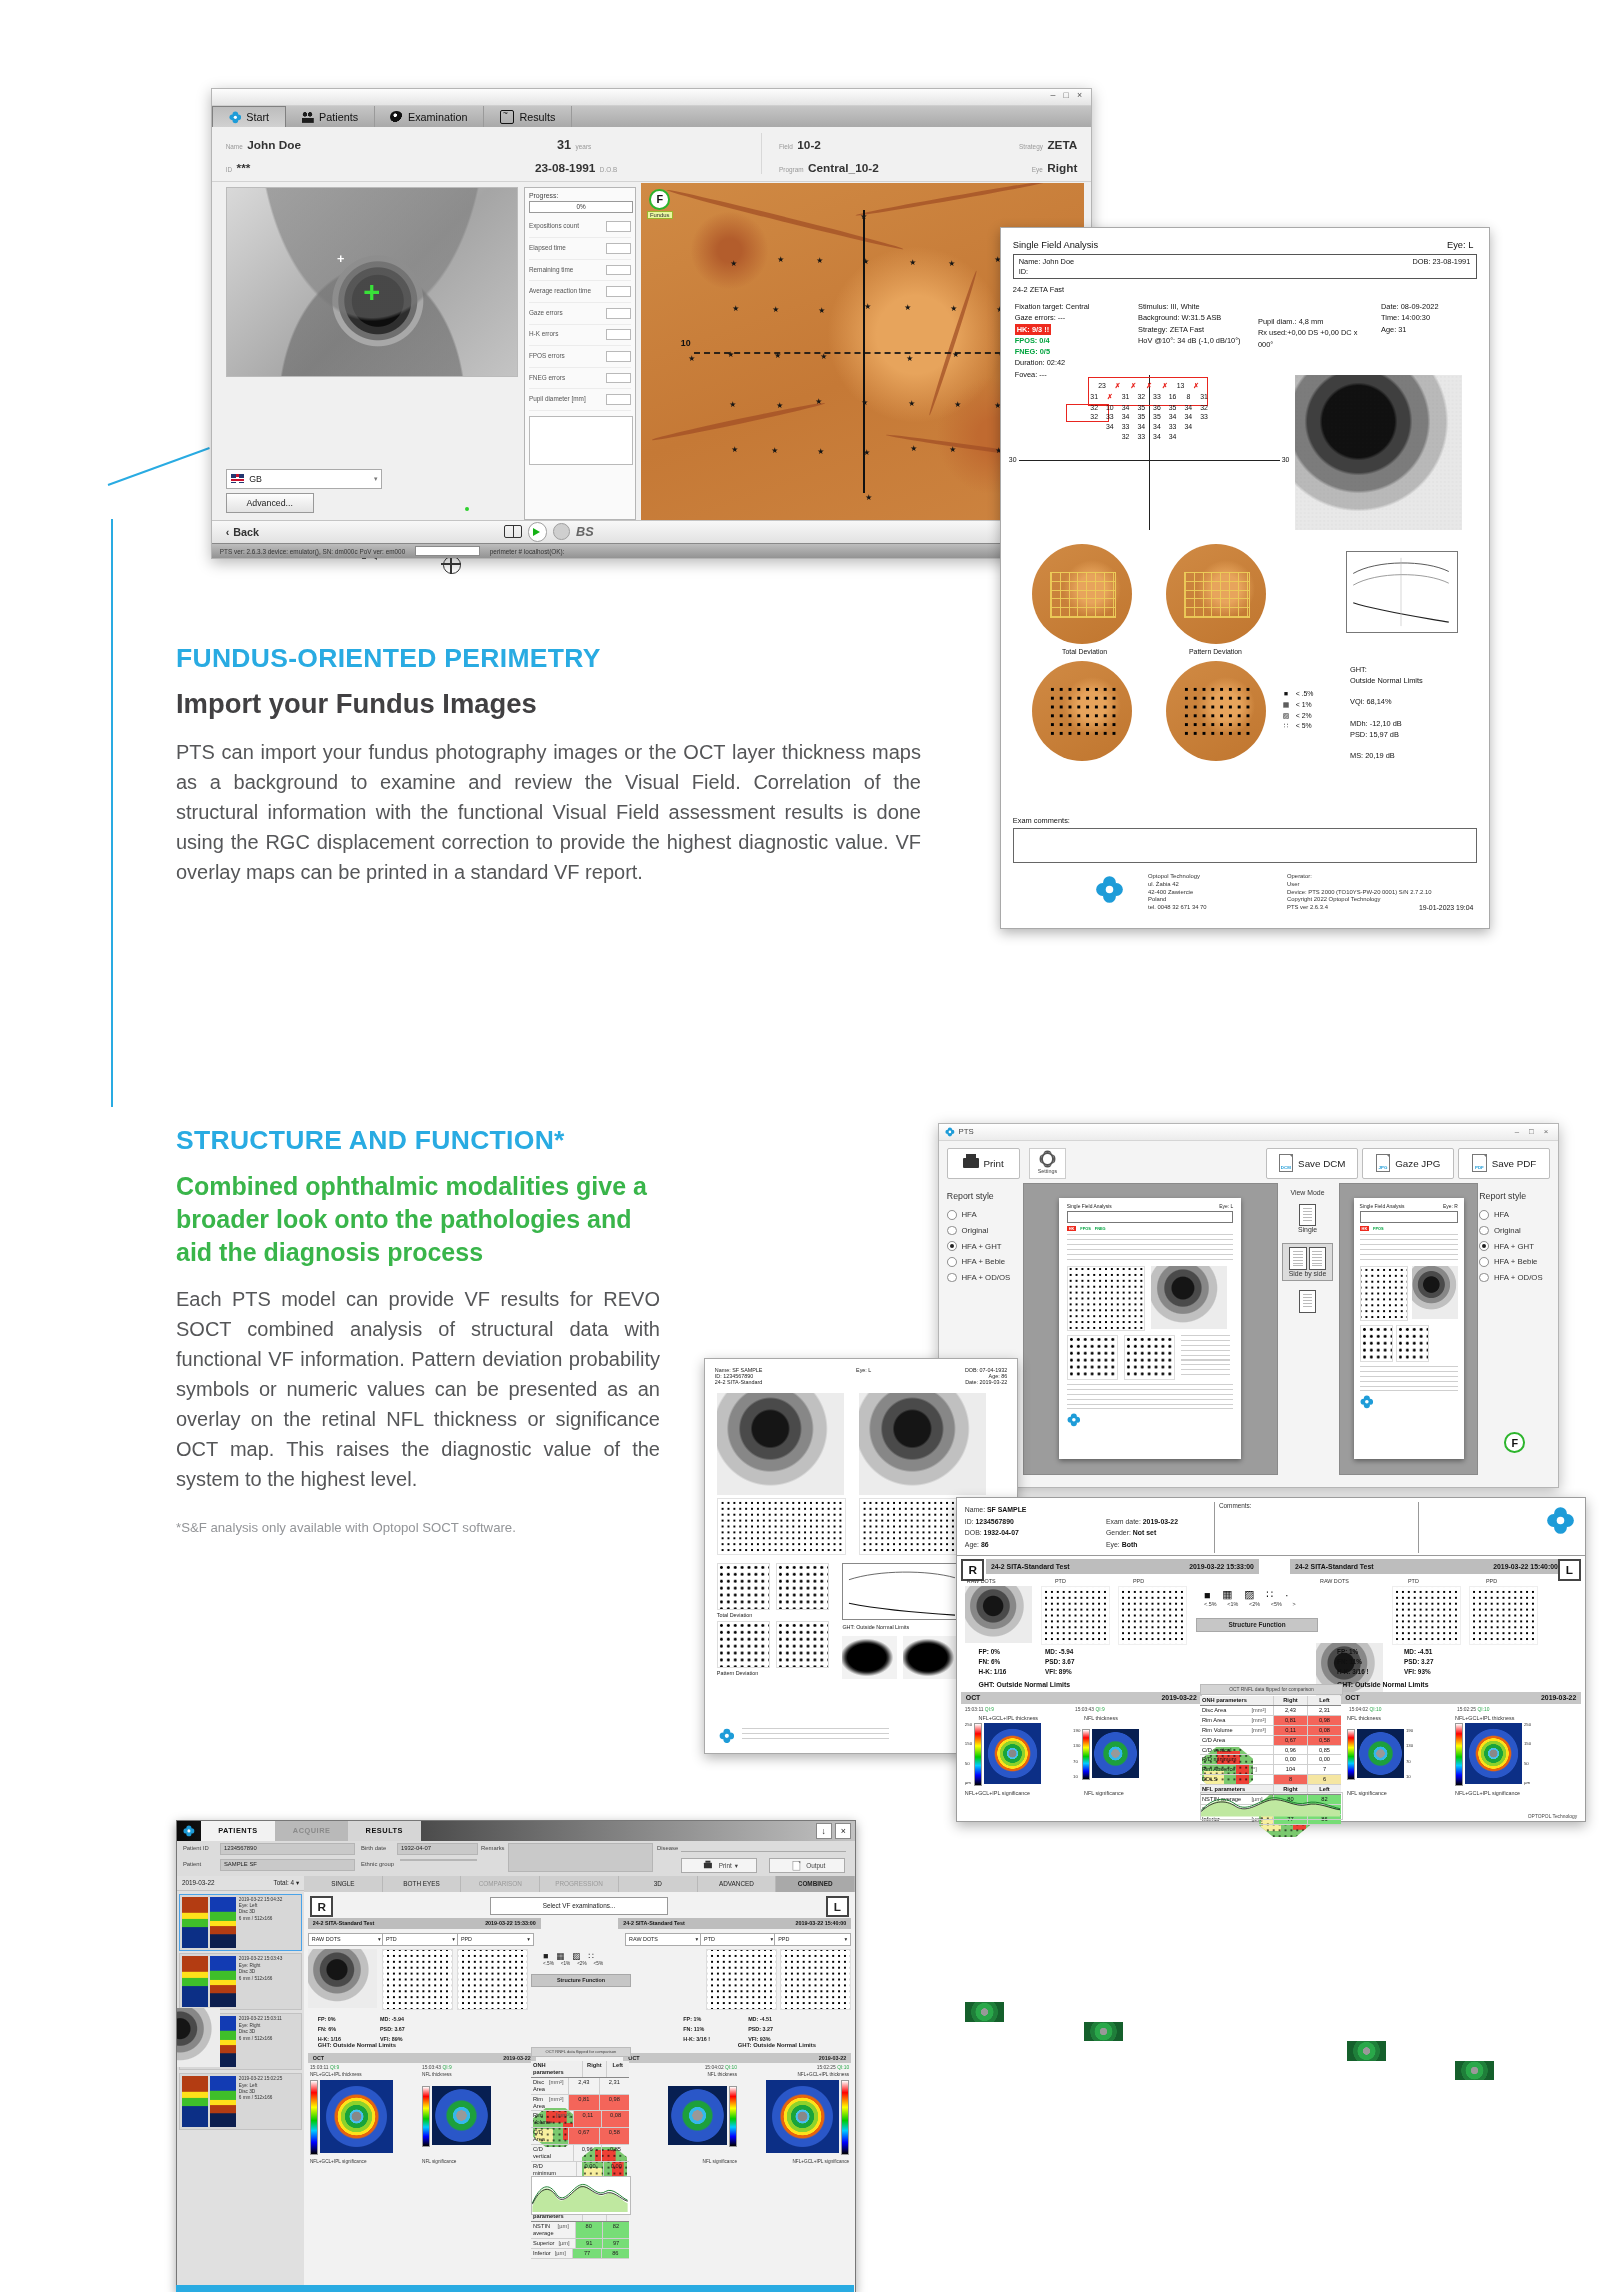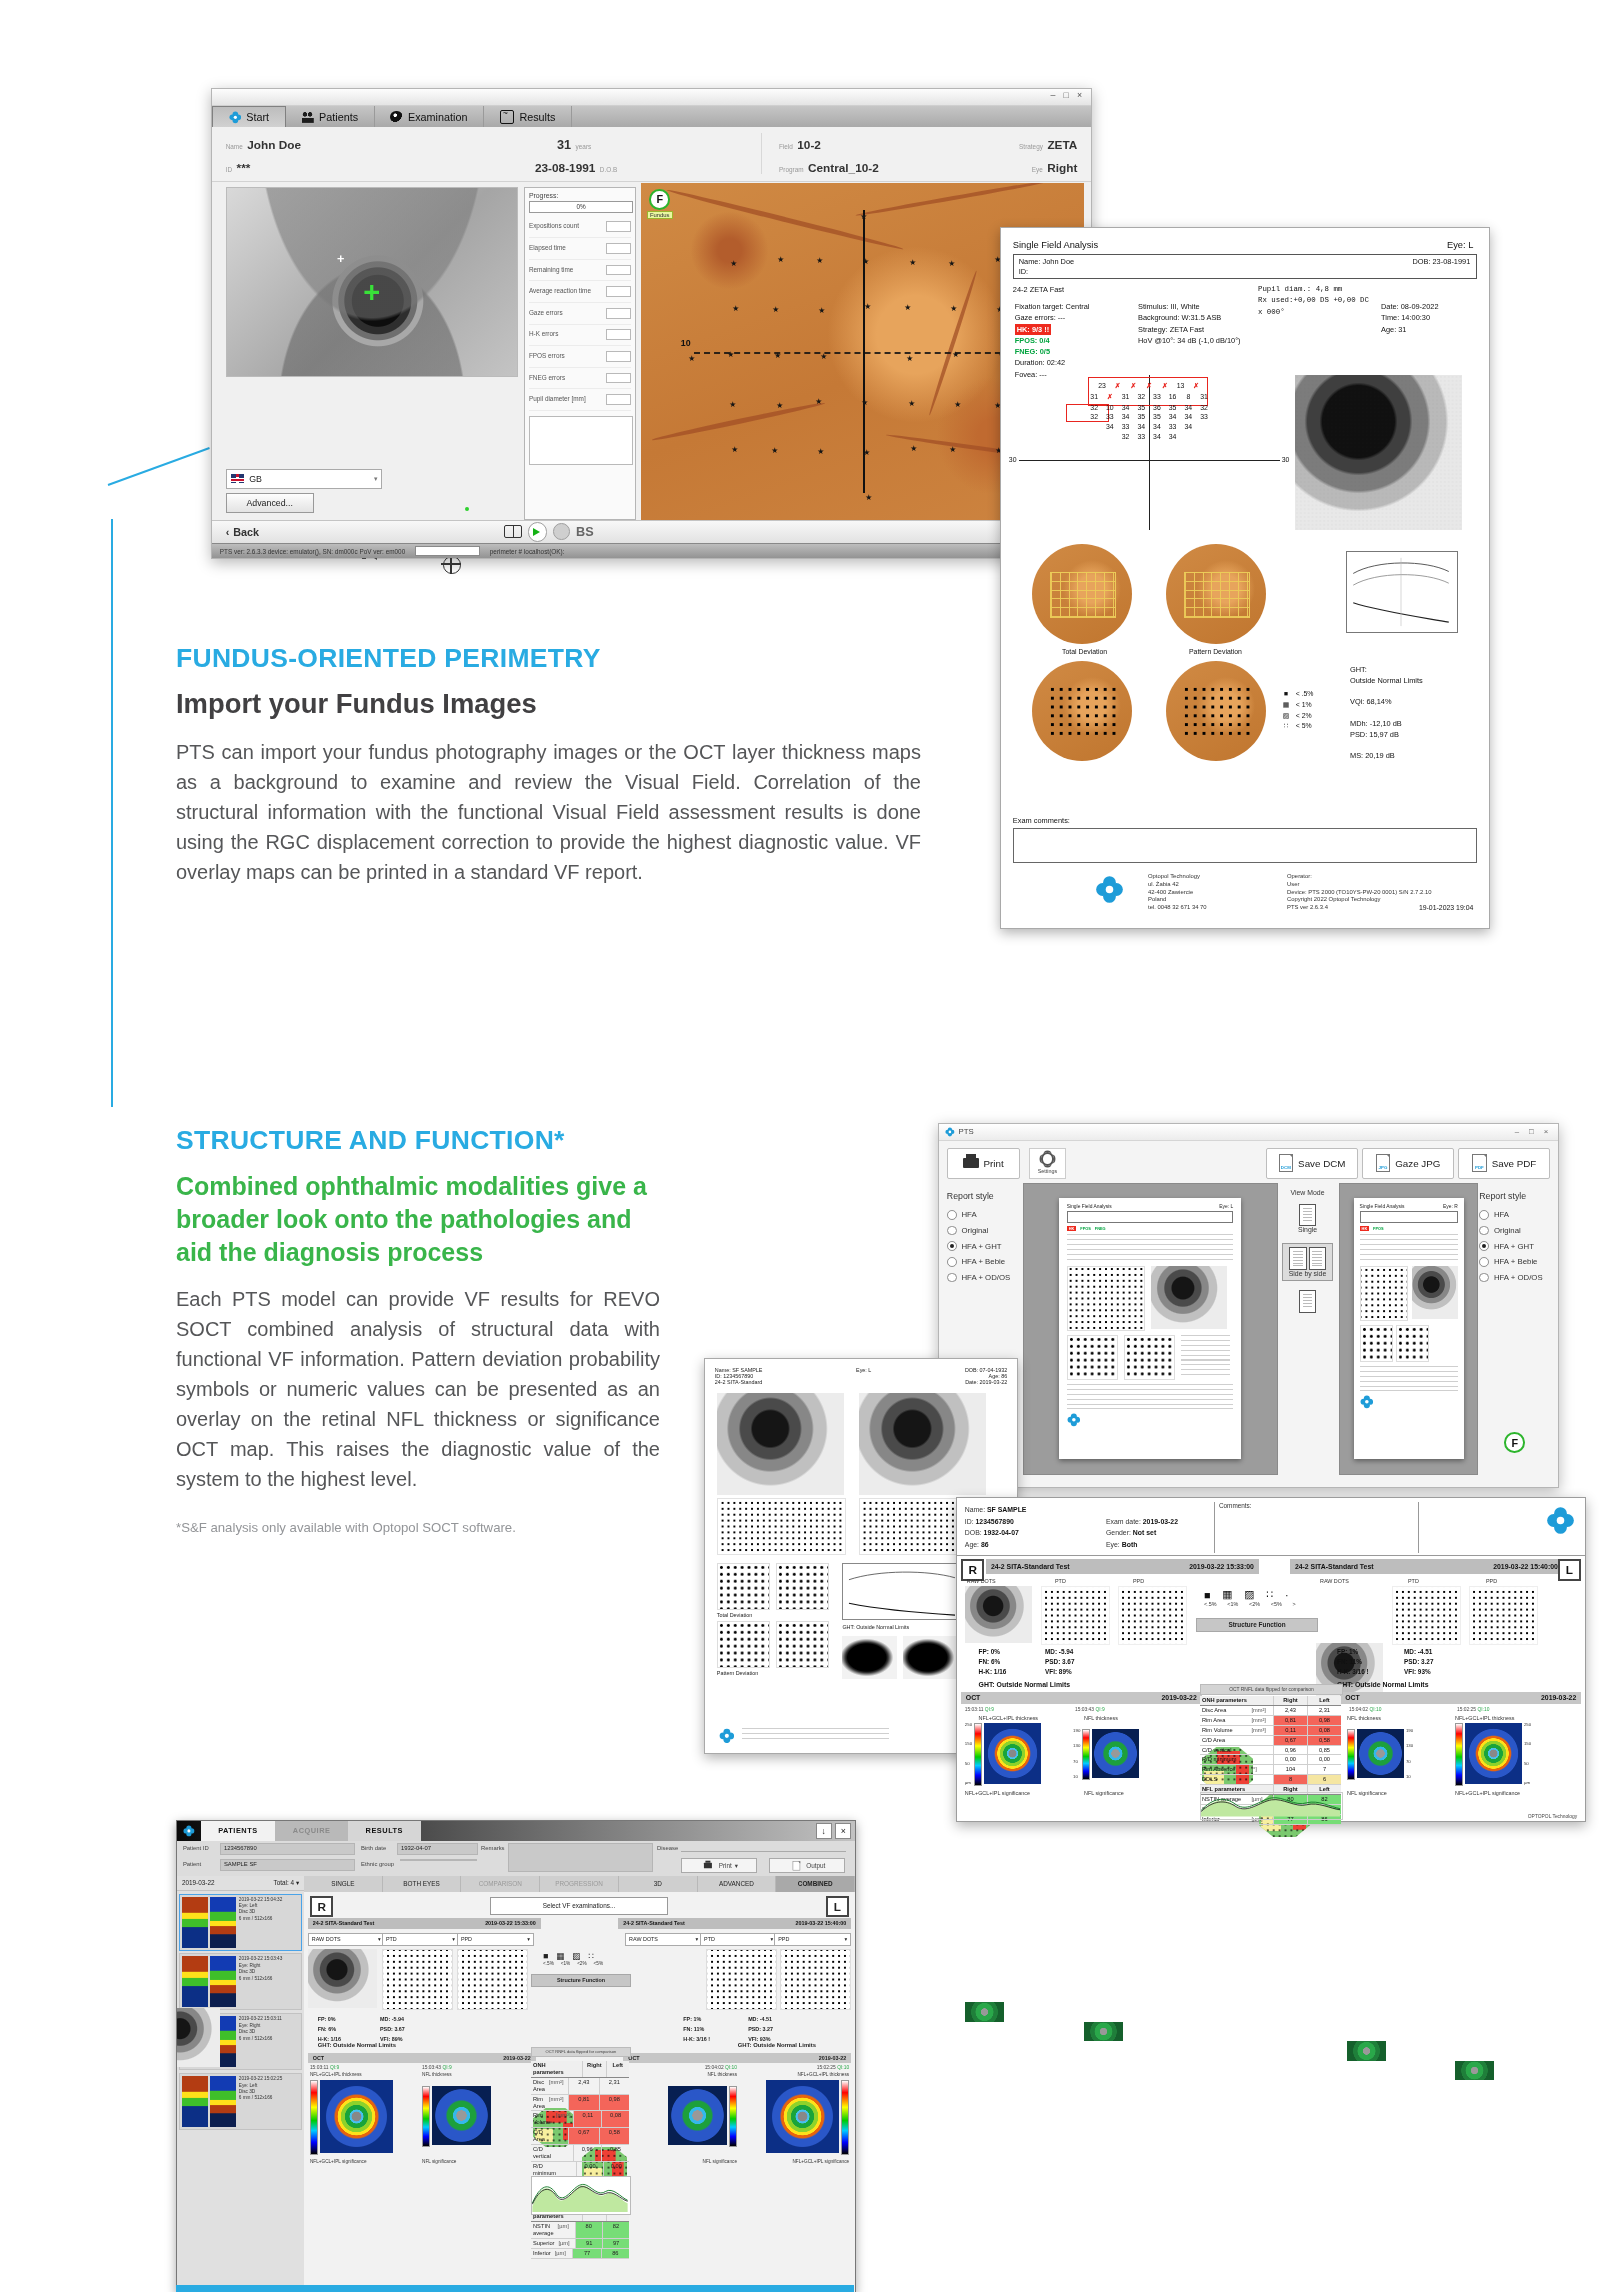--- a/index.html
+++ b/index.html
@@ -417,21 +417,21 @@
         <span style="position: absolute; font-size: 7.8px; color: rgb(21, 21, 21); left: 310px; top: 236px;">★</span>
         <span style="position: absolute; font-size: 7.8px; color: rgb(21, 21, 21); left: 180px; top: 283px;">★</span>
       </div>
   </div>
 
   <div id="bottombarA">
     <div class="backBtn">
         <span>‹</span>
         <span>Back</span>
       </div>
-    <div style="display:flex;align-items:center;gap:6px;margin-left:245px;">
+    <div style="display:flex;align-items:center;gap:6px;margin-left:245px;font-style:italic;">
       <span class="bookIc"></span>
       <span class="playBtn"></span>
       <span class="stopBtn"></span>
       <span class="bsTxt">BS</span>
     </div>
   </div>
   <div id="statusA">
     <span>PTS ver: 2.6.3.3    device: emulator(), SN: dm000c PoV ver: em000</span>
     <span class="statusbox"></span>
     <span>perimeter # localhost(OK):</span>
@@ -457,21 +457,21 @@
     <span class="grn">FNEG: 0/5</span><br>
     <span>Duration: 02:42</span><br>
     <span>Fovea: ---</span>
   </div>
   <div class="abs pline" style="left:137px;top:73px;width:116px;">
     <span>Stimulus: III, White</span><br>
     <span>Background: W:31.5 ASB</span><br>
     <span>Strategy: ZETA Fast</span><br>
     <span>HoV @10°: 34 dB (-1,0 dB/10°)</span>
   </div>
-  <div class="abs pline" style="left:257px;top:56px;width:116px;font-family:Liberation Mono, monospace;">
+  <div class="abs pline" style="left:257px;top:88px;width:116px;">
     <span>Pupil diam.: 4,8 mm</span><br>
     <span>Rx used:+0,00 DS +0,00 DC x 000°</span>
   </div>
   <div class="abs pline" style="left:380px;top:73px;width:94px;">
     <span>Date: 08-09-2022</span><br>
     <span>Time: 14:00:30</span><br>
     <span>Age: 31</span>
   </div>
 
   <div id="vfNum">

